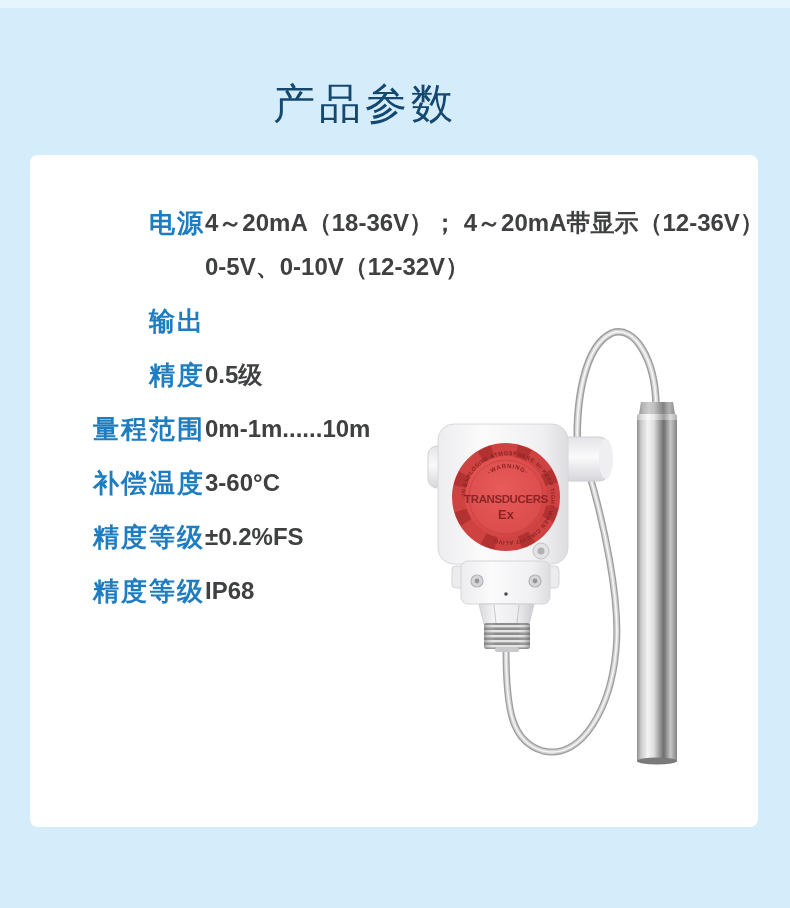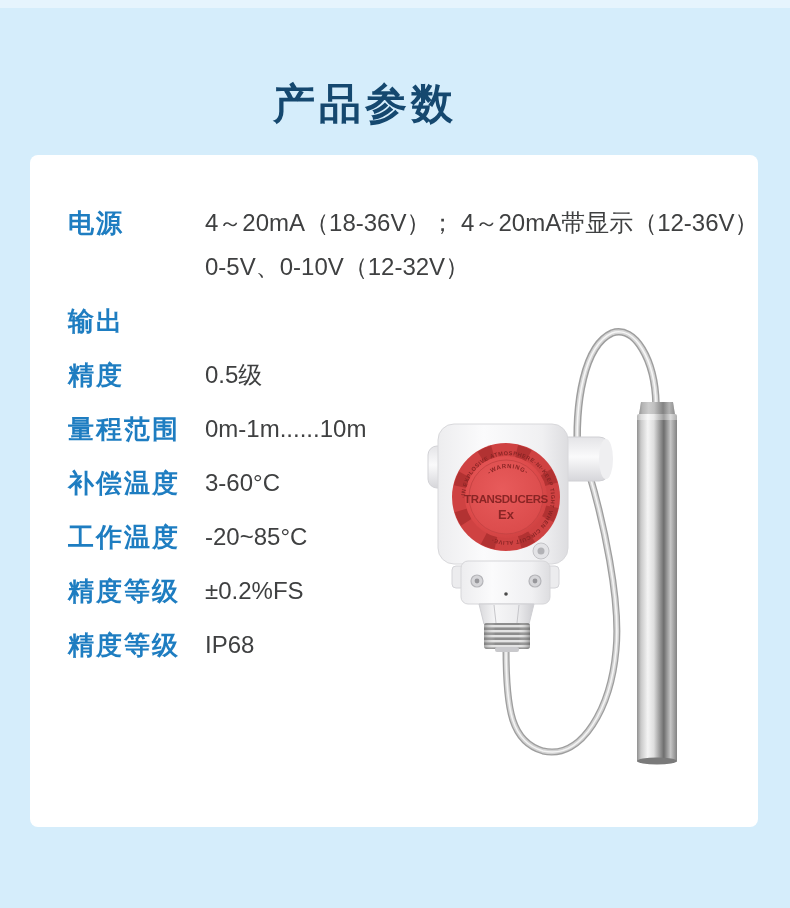--- a/index.html
+++ b/index.html
@@ -8,43 +8,44 @@
     background:#d5edfb;
     font-family:"Liberation Sans","DejaVu Sans",sans-serif;
   }
   .top-strip{
     position:absolute;left:0;top:0;width:790px;height:8px;
     background:#e6f4fd;
   }
   .page-title{
     position:absolute;left:0;top:48px;width:730px;
     text-align:center;
-    font-size:42px;font-weight:700;letter-spacing:4px;
+    font-size:42px;font-weight:400;letter-spacing:4px;
     color:#15486f;
   }
   .card{
     position:absolute;left:30px;top:155px;width:728px;height:672px;
     background:#ffffff;border-radius:8px;
   }
   .params{
     position:absolute;left:38px;top:54px;width:560px;
   }
   .param-row{
     display:flex;align-items:flex-start;
     margin-bottom:26px;
   }
   .param-label{
     flex:0 0 137px;
     font-size:26px;font-weight:700;letter-spacing:2px;
     line-height:28px;
     color:#1e7dc1;
     white-space:nowrap;
+    text-align:right;
   }
   .param-value{
-    font-size:24px;font-weight:400;
+    font-size:24px;font-weight:700;
     color:#3f4041;
     line-height:28px;
     white-space:nowrap;
   }
   .param-line + .param-line{margin-top:16px;}
   .product-figure{
     position:absolute;left:420px;top:295px;width:345px;height:480px;
   }
 </style>
 </head>
@@ -84,26 +85,20 @@
     </div>
 
 
     <div class="param-row">
       <div class="param-label">补偿温度</div>
       <div class="param-value">
         <div class="param-line">3-60°C</div>
       </div>
     </div>
 
-    <div class="param-row">
-      <div class="param-label">工作温度</div>
-      <div class="param-value">
-        <div class="param-line">-20~85°C</div>
-      </div>
-    </div>
 
     <div class="param-row">
       <div class="param-label">精度等级</div>
       <div class="param-value">
         <div class="param-line">±0.2%FS</div>
       </div>
     </div>
 
     <div class="param-row">
       <div class="param-label">精度等级</div>

